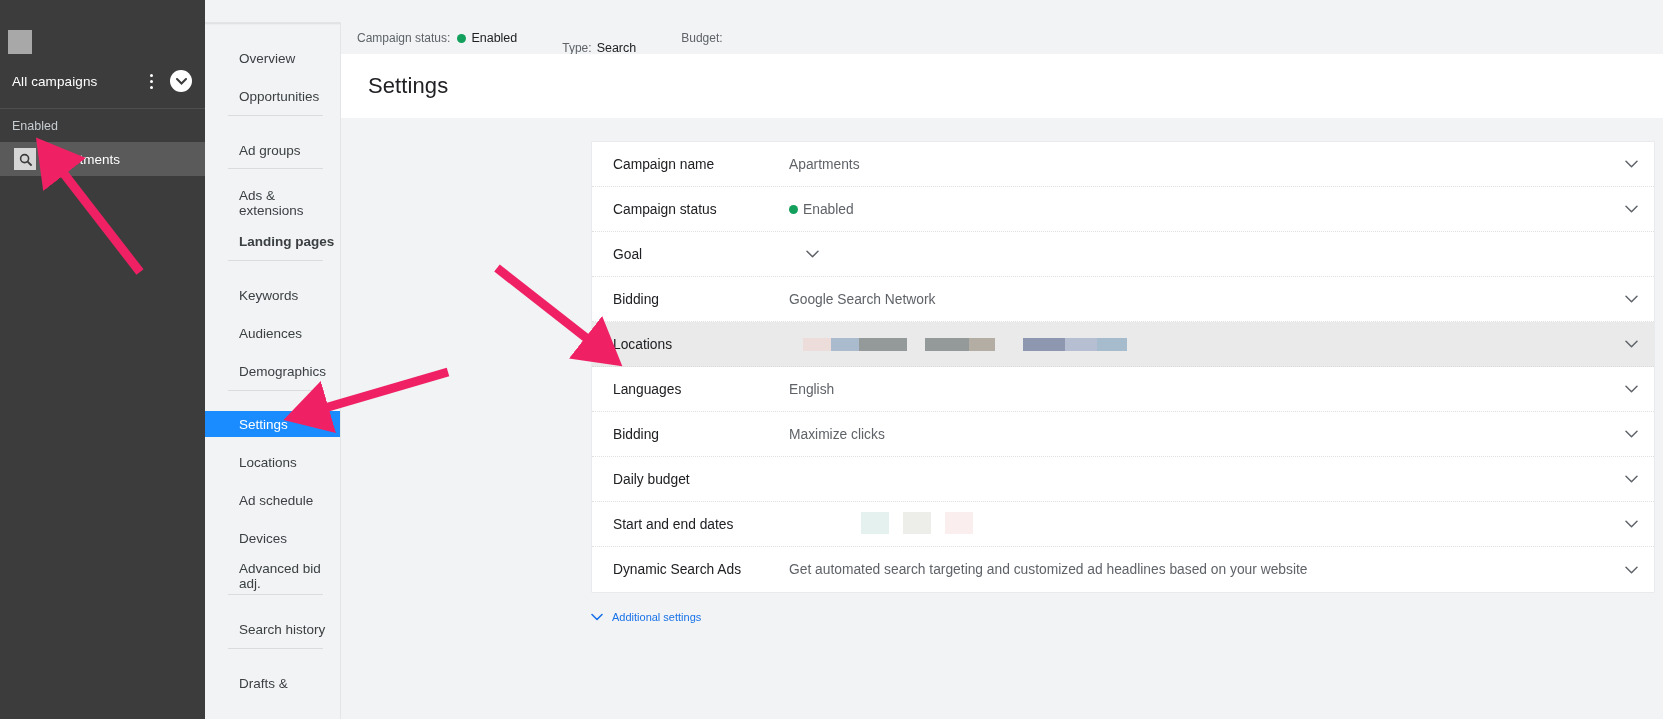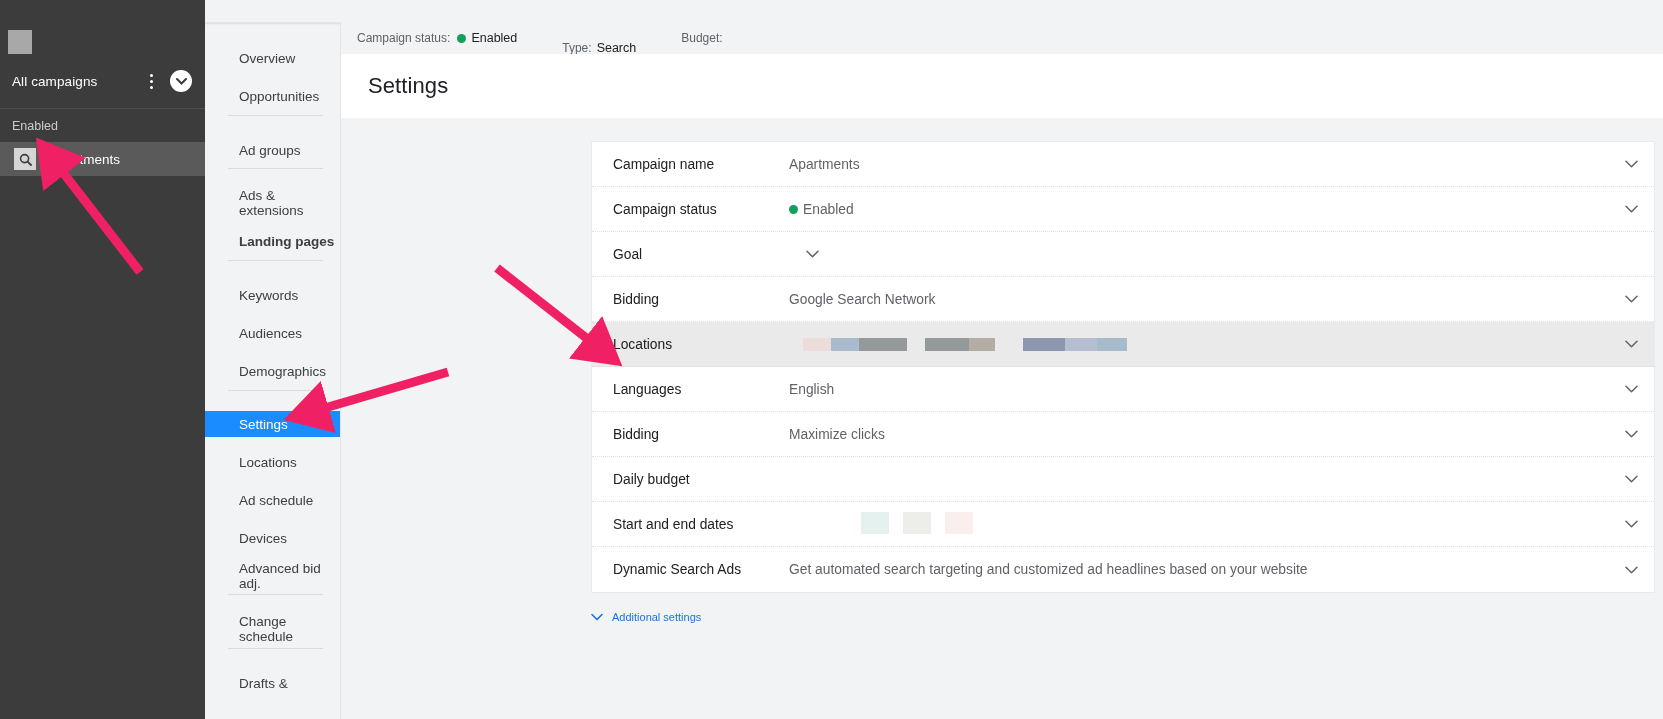--- a/index.html
+++ b/index.html
@@ -235,21 +235,21 @@
       <div class="nav-link" style="top: 464px;">
         <span>Ad schedule</span>
       </div>
       <div class="nav-link" style="top: 502px;">
         <span>Devices</span>
       </div>
       <div class="nav-link" style="top: 540px;">
         <span>Advanced bid adj.</span>
       </div>
       <div class="nav-link" style="top: 593px;">
-        <span>Change schedule</span>
+        <span>Search history</span>
       </div>
       <div class="nav-link" style="top: 647px;">
         <span>Drafts &amp;</span>
       </div>
       <div class="nav-sep" style="top: 92px;"></div>
       <div class="nav-sep" style="top: 145px;"></div>
       <div class="nav-sep" style="top: 237px;"></div>
       <div class="nav-sep" style="top: 367px;"></div>
       <div class="nav-sep" style="top: 571px;"></div>
       <div class="nav-sep" style="top: 625px;"></div>

